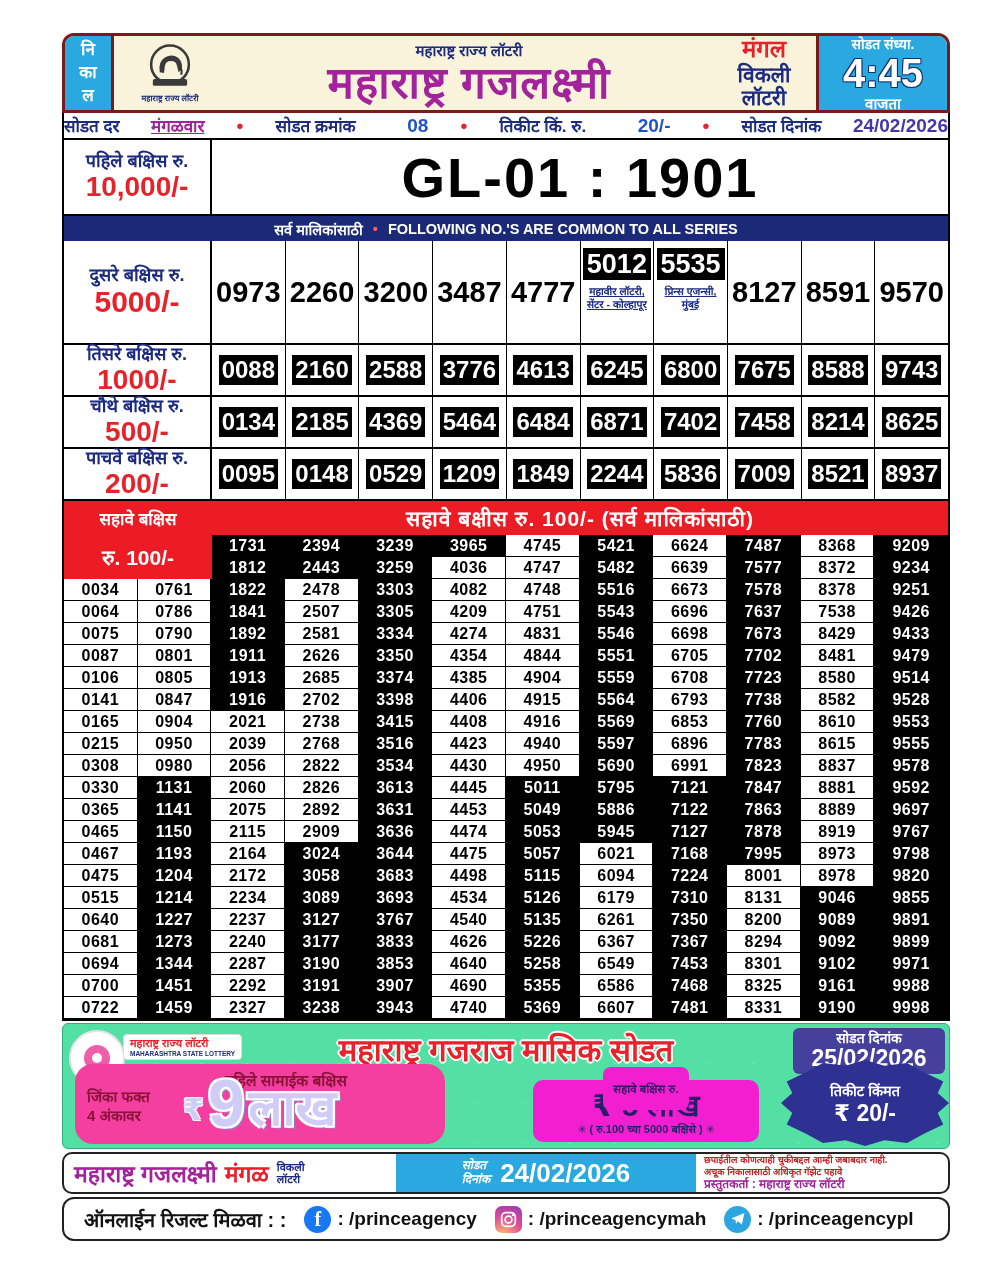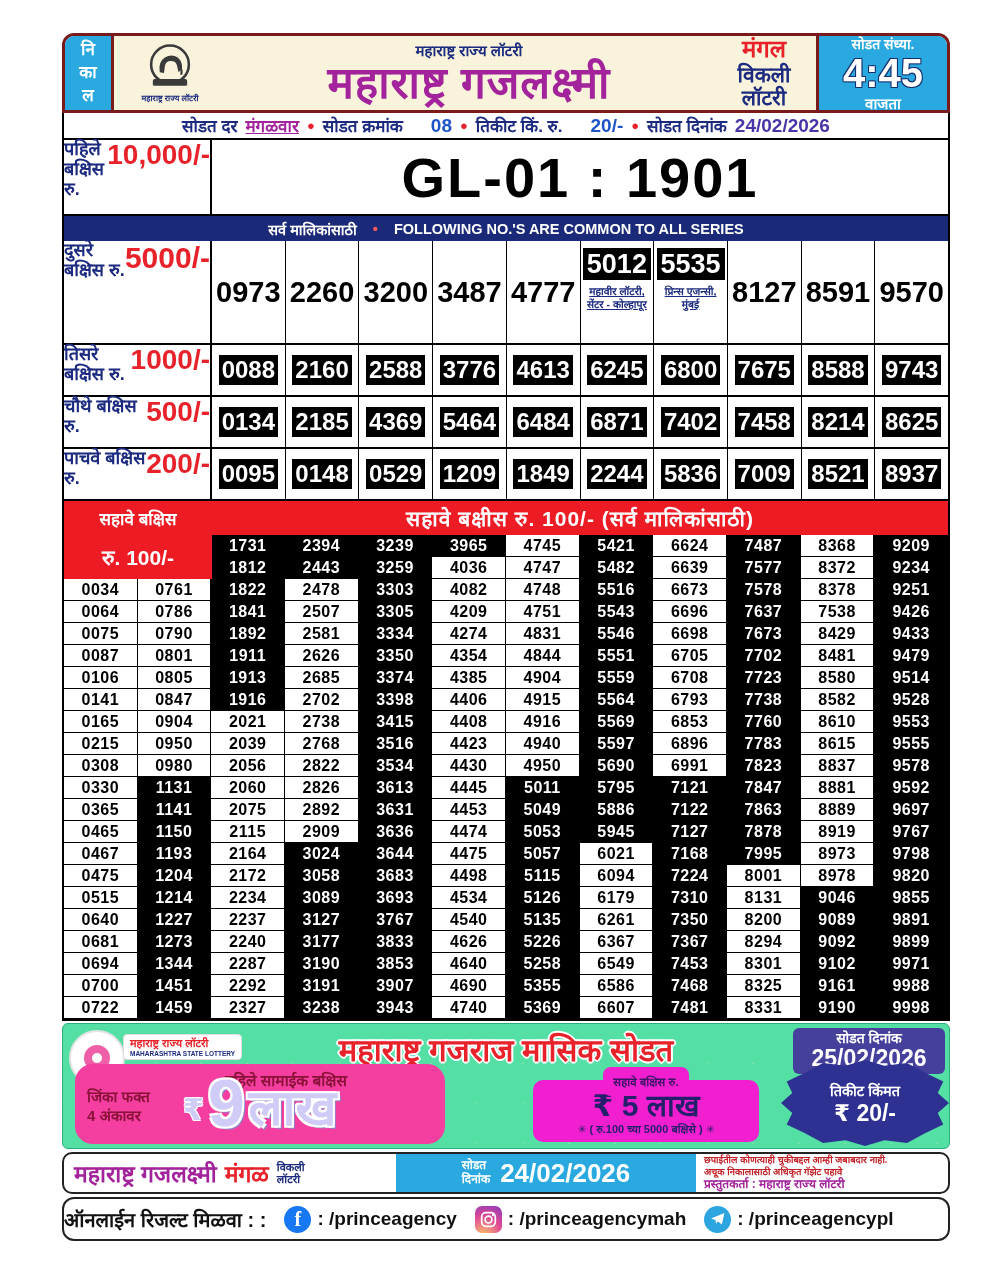--- a/index.html
+++ b/index.html
@@ -23,38 +23,38 @@
   .weekly{color:#1c2b7f;font-weight:bold;font-size:21px;}
   .time-box{width:128px;background:#2aa9e0;display:flex;flex-direction:column;align-items:center;justify-content:center;
             border-left:3px solid #7a1b1b;}
   .time-top{color:#fff;font-weight:bold;font-size:14px;}
   .time-big{color:#fff;font-weight:bold;font-size:40px;line-height:1;
             text-shadow:1px 1px 0 #16306e,-1px -1px 0 #16306e,1px -1px 0 #16306e,-1px 1px 0 #16306e;}
   .time-bot{color:#fff;font-weight:bold;font-size:15px;}
 
   
   .info{height:27px;border:2px solid #000;border-top:none;box-sizing:border-box;display:flex;align-items:center;
-        justify-content:center;gap:8px;background:#fff;font-weight:bold;font-size:17px;color:#1c2b7f;}
+        justify-content:space-between;gap:8px;background:#fff;font-weight:bold;font-size:17px;color:#1c2b7f;}
   .info .val{color:#1f54c9;font-size:19px;margin-left:20px;}
   .info .val2{color:#4636a8;font-size:19px;}
   .info .day{color:#a2239b;text-decoration:underline;}
   .info .dot{color:#e8222a;font-size:13px;}
 
   
   .first{height:76px;display:flex;border:2px solid #000;border-top:none;box-sizing:border-box;}
-  .plabel{width:148px;box-sizing:border-box;border-right:2px solid #000;display:flex;flex-direction:row;
-          justify-content:center;background:#fff;}
+  .plabel{width:148px;box-sizing:border-box;border-right:2px solid #000;display:flex;flex-direction:column;
+          align-items:center;justify-content:center;background:#fff;}
   .plabel .l1{color:#1c2b7f;font-weight:bold;font-size:18px;line-height:1.1;}
   .plabel .l2{color:#e8222a;font-weight:bold;font-size:28px;line-height:1.1;}
   .first-num{flex:1;display:flex;align-items:center;justify-content:center;font-size:56px;font-weight:bold;
              color:#000;letter-spacing:2px;}
 
   
   .cbar{height:25px;background:#1b2a78;border-left:2px solid #000;border-right:2px solid #000;box-sizing:border-box;
-        display:flex;align-items:center;justify-content:center;gap:16px;color:#fff;font-weight:bold;font-size:14.5px;}
+        display:flex;align-items:center;justify-content:center;gap:10px;color:#fff;font-weight:bold;font-size:14.5px;}
   .cbar .dot{color:#ff5a5a;}
 
   
   .prow{display:flex;border:2px solid #000;border-top:none;box-sizing:border-box;background:#fff;}
   .prow.h104{height:104px;}
   .prow.h52{height:52px;}
   .pcells{flex:1;display:flex;}
   .pcell{flex:1;border-left:1px solid #000;display:flex;align-items:center;justify-content:center;
          font-weight:bold;font-size:29px;color:#000;box-sizing:border-box;}
   .pcell:first-child{border-left:none;}
@@ -102,45 +102,45 @@
   .first-common{position:absolute;left:150px;top:5px;color:#8a1239;font-weight:bold;font-size:15.5px;}
   .big-amt{position:absolute;left:108px;top:8px;display:flex;align-items:flex-end;gap:4px;}
   .big-amt .rs{font-size:30px;font-weight:bold;color:#cfcdf7;margin-bottom:8px;
      text-shadow:1px 1px 0 #fff,-1px -1px 0 #fff,1px -1px 0 #fff,-1px 1px 0 #fff;}
   .big-amt .d9{font-size:66px;font-weight:bold;color:#cfcdf7;line-height:.95;
      text-shadow:2px 2px 0 #fff,-2px -2px 0 #fff,2px -2px 0 #fff,-2px 2px 0 #fff,3px 3px 0 #8886c9;}
   .big-amt .lakh{font-size:50px;font-weight:bold;color:#cfcdf7;line-height:1.05;
      text-shadow:2px 2px 0 #fff,-2px -2px 0 #fff,2px -2px 0 #fff,-2px 2px 0 #fff,3px 3px 0 #8886c9;}
   .magbox{position:absolute;left:470px;top:56px;width:226px;height:62px;background:#f21fd0;border-radius:10px;
           display:flex;flex-direction:column;align-items:center;justify-content:center;}
-  .magbadge{position:absolute;top:-13px;background:#f21fd0;border-radius:8px;padding:7px 10px;color:#3a1566;
+  .magbadge{position:absolute;top:-13px;background:#f21fd0;border-radius:8px;padding:14px 10px;color:#3a1566;
             font-weight:bold;font-size:11.5px;}
   .mag-amt{color:#241f6b;font-weight:bold;font-size:30px;line-height:1.05;margin-top:4px;}
   .mag-note{color:#241f6b;font-weight:bold;font-size:11px;}
   .star{position:absolute;left:718px;top:36px;width:168px;height:86px;background:#2e3192;display:flex;flex-direction:column;
         align-items:center;justify-content:center;color:#fff;font-weight:bold;
         clip-path:polygon(100% 50%,93.3% 61.6%,96.6% 75%,85.4% 85.4%,75% 96.6%,61.6% 93.3%,50% 100%,38.4% 93.3%,25% 96.6%,14.6% 85.4%,3.4% 75%,6.7% 61.6%,0% 50%,6.7% 38.4%,3.4% 25%,14.6% 14.6%,25% 3.4%,38.4% 6.7%,50% 0%,61.6% 6.7%,75% 3.4%,85.4% 14.6%,96.6% 25%,93.3% 38.4%);}
   .star .tl{font-size:14.5px;}
   .star .tp{font-size:23px;}
 
   
   .foot1{height:42px;margin-top:3px;border:2px solid #222;border-radius:10px;display:flex;align-items:center;
          box-sizing:border-box;overflow:hidden;background:#fff;}
   .f1-left{display:flex;align-items:center;gap:8px;padding-left:10px;width:332px;box-sizing:border-box;}
   .f1-name{color:#a2239b;font-weight:bold;font-size:23px;}
   .f1-day{color:#e8222a;font-weight:bold;font-size:23px;}
   .f1-weekly{display:flex;flex-direction:column;color:#1c2b7f;font-weight:bold;font-size:11px;line-height:1.1;}
   .f1-date{width:300px;height:100%;background:#2aa9e0;display:flex;align-items:center;justify-content:center;gap:10px;color:#fff;}
-  .f1-date .lab{display:flex;flex-direction:column;font-size:12px;font-weight:bold;line-height:1.15;}
+  .f1-date .lab{display:flex;flex-direction:column;font-size:12px;font-weight:bold;line-height:1.15;font-style:italic;}
   .f1-date .dv{font-size:26px;font-weight:bold;}
   .f1-right{flex:1;padding:20px 8px;line-height:1.22;}
   .disc{color:#c22027;font-weight:bold;font-size:9.5px;}
   .pres{color:#a2239b;font-weight:bold;font-size:12px;}
   .foot2{height:44px;margin-top:3px;border:2px solid #222;border-radius:12px;display:flex;align-items:center;
-         box-sizing:border-box;gap:18px;padding:0 0;background:#fff;}
+         box-sizing:border-box;gap:18px;padding:0 20px;background:#fff;}
   .f2-label{font-weight:bold;font-size:20px;color:#111;}
   .sgroup{display:flex;align-items:center;gap:6px;font-weight:bold;font-size:19px;color:#111;}
   .icn{width:27px;height:27px;border-radius:50%;display:flex;align-items:center;justify-content:center;}
   .fb{background:#1877f2;color:#fff;font-size:20px;font-weight:bold;font-family:"Liberation Serif","DejaVu Serif",serif;}
   .tg{background:#2ca5e0;}
   .ig{border-radius:7px;background:radial-gradient(circle at 30% 110%,#fdc468 0%,#df4996 55%,#8a3ab9 100%);}
 </style>
 </head>
 <body>
 

